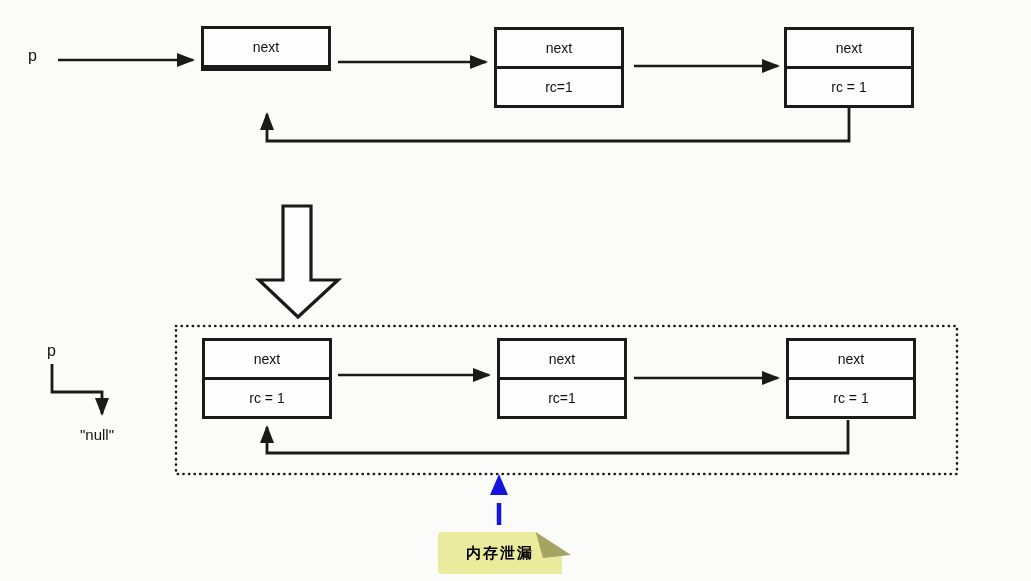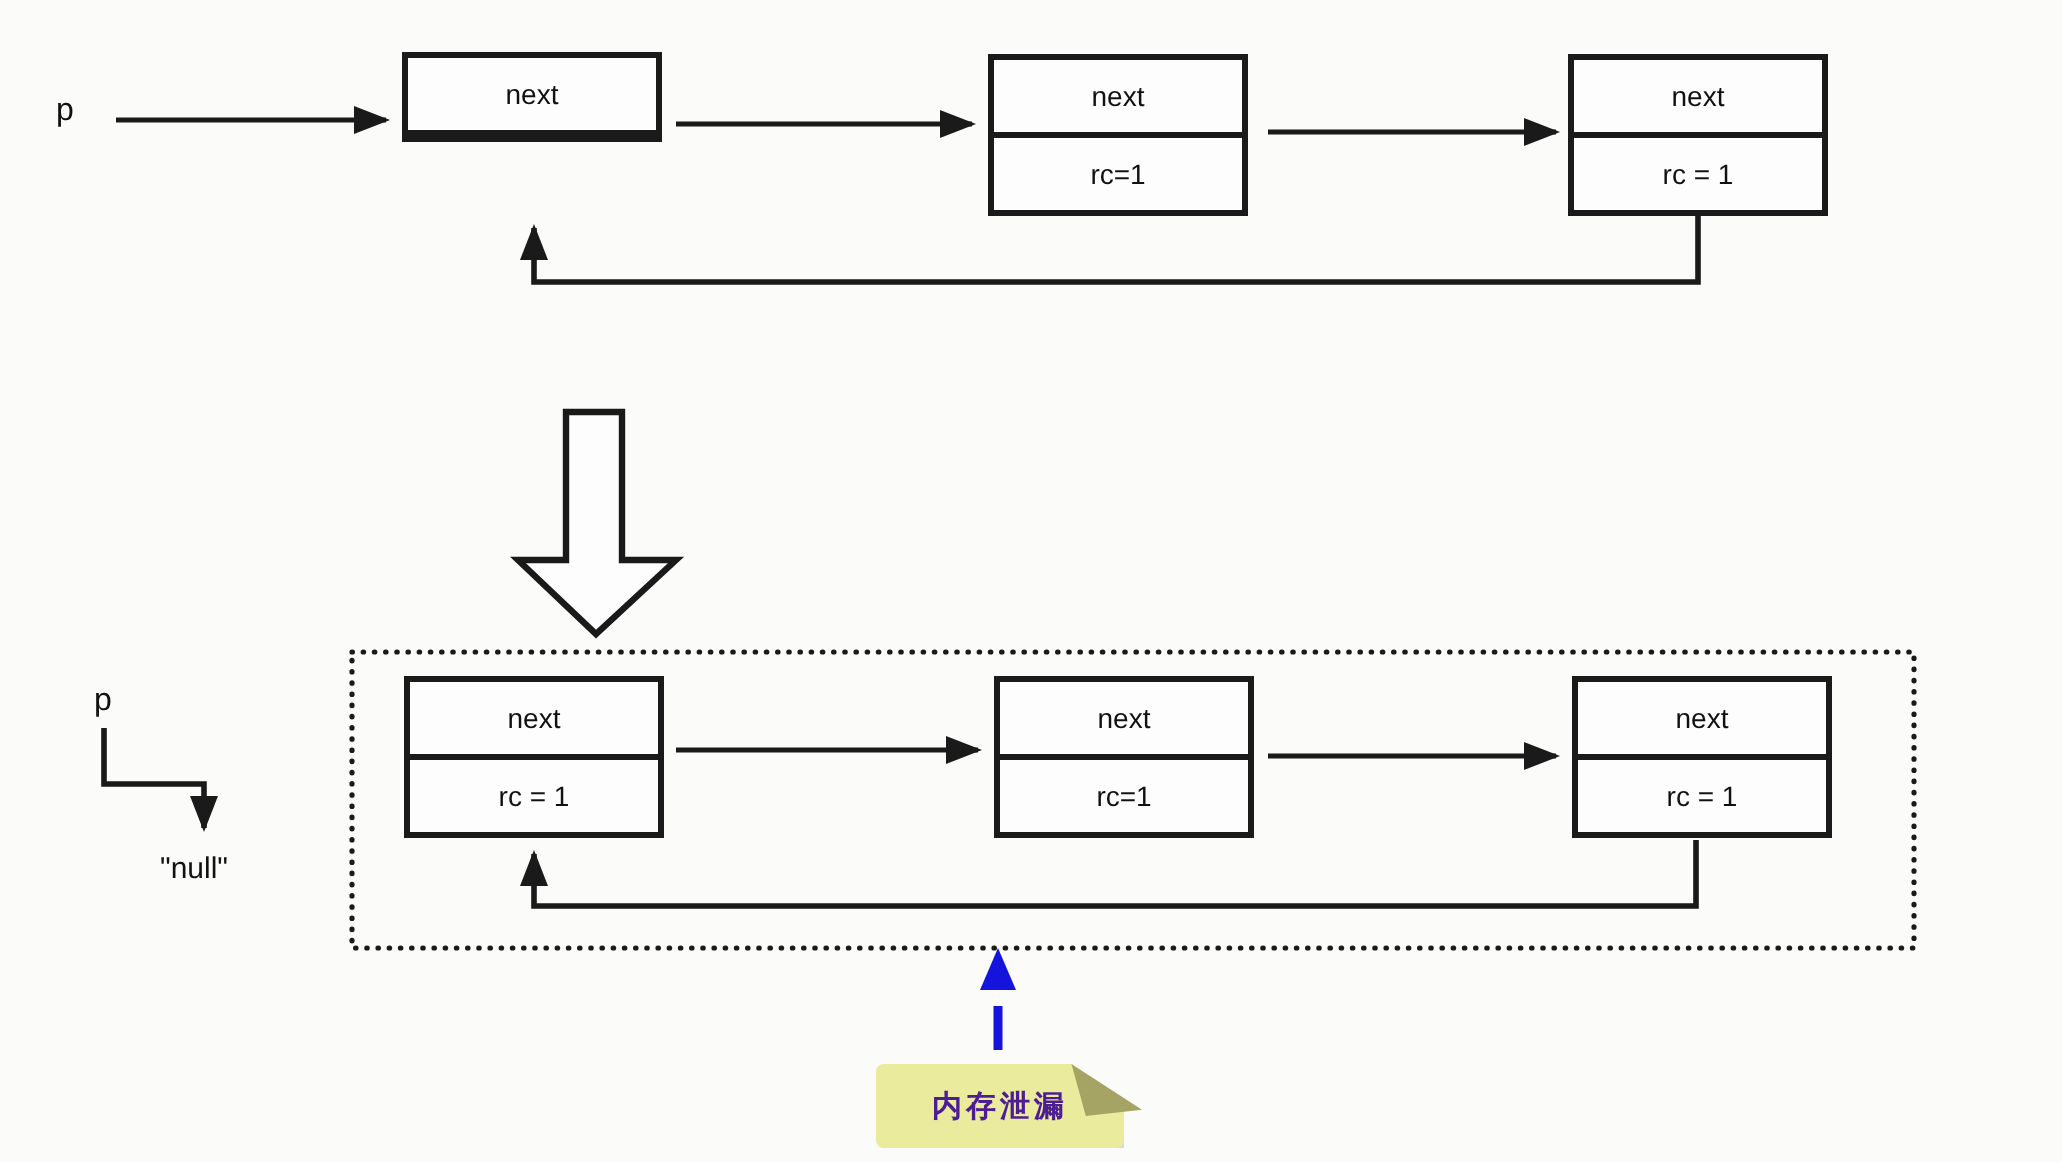--- a/index.html
+++ b/index.html
@@ -26,21 +26,21 @@
   .cell.top{border-bottom:3px solid var(--ink);}
 
   .ptr-label{position:absolute;z-index:2;font-size:16px;color:#111;}
   .null-label{position:absolute;z-index:2;font-size:15px;color:#111;}
 
   .note{position:absolute;left:438px;top:532px;width:124px;height:42px;z-index:3;
         background:var(--note-bg);border-radius:4px;
         clip-path:polygon(0 0,79% 0,100% 55%,100% 100%,0 100%);
         box-shadow:4px 5px 5px rgba(120,120,90,.25);}
   .note-text{width:100%;height:100%;display:flex;align-items:center;justify-content:center;
-        font-size:15px;font-weight:bold;letter-spacing:2px;color:#4c1d95;font-family:Liberation Serif, serif;}
+        font-size:15px;font-weight:bold;letter-spacing:2px;color:#000000;font-family:Liberation Serif, serif;}
   .note-fold{position:absolute;left:535px;top:532px;width:36px;height:26px;z-index:4;
         background:var(--note-fold);
         clip-path:polygon(2% 0,100% 88%,22% 100%);}
 </style>
 </head>
 <body>
 
 <div class="canvas">
 
   <svg class="overlay" width="1031" height="581" viewBox="0 0 1031 581">

